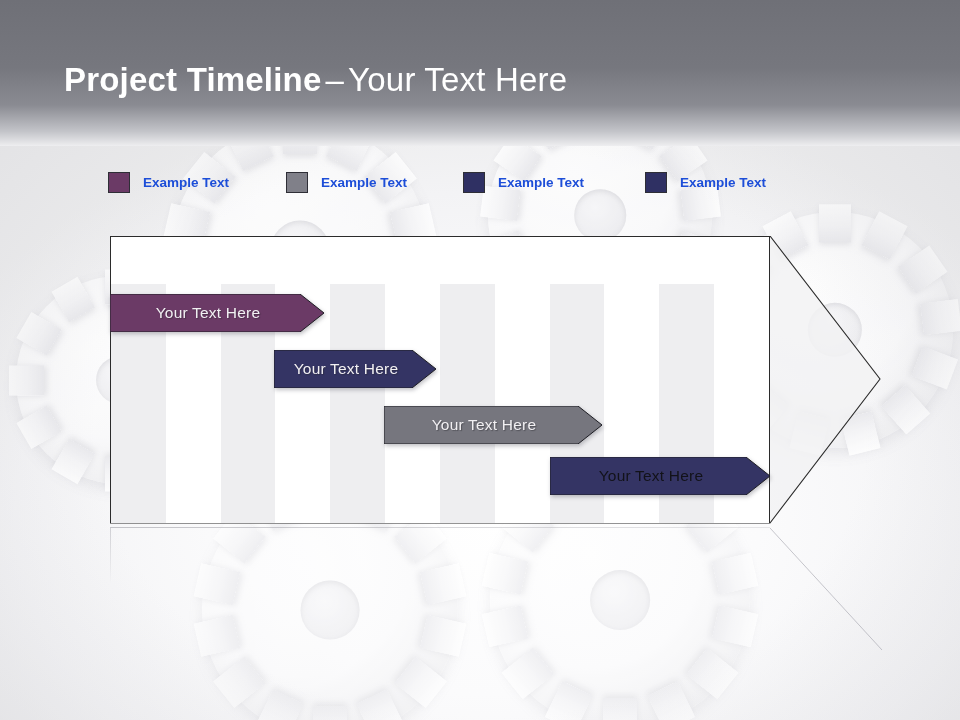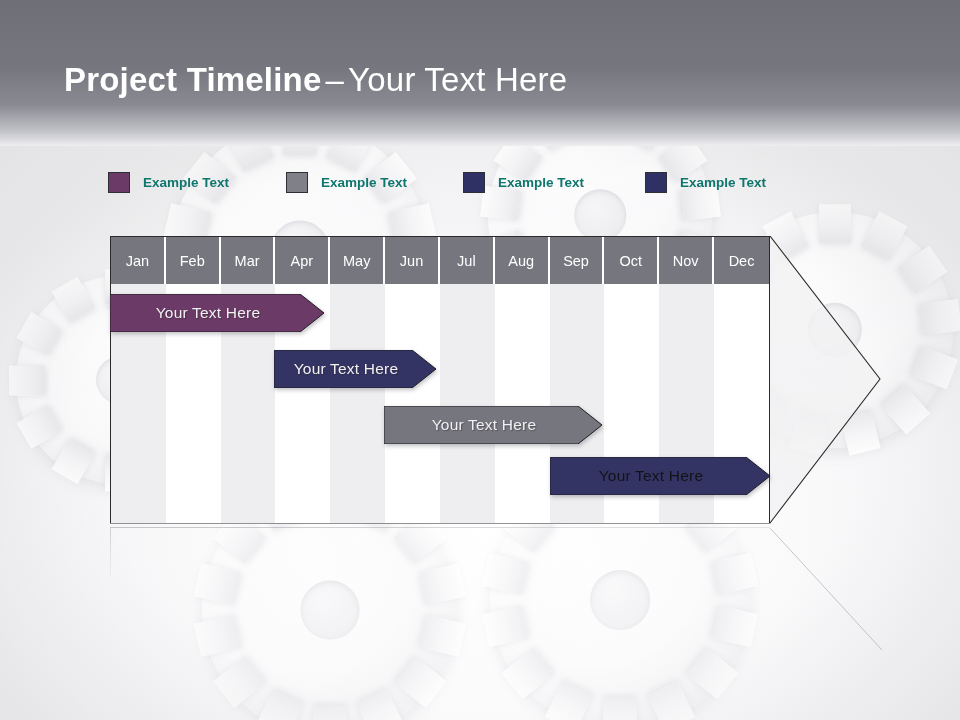--- a/index.html
+++ b/index.html
@@ -94,21 +94,21 @@
   }
   .legend-swatch {
     width: 20px;
     height: 19px;
     border: 1px solid #2e2e36;
   }
   .legend-label {
     margin-left: 13px;
     font-size: 13.5px;
     font-weight: bold;
-    color: #0f766e;
+    color: #1d4ed8;
     white-space: nowrap;
   }
 
   
   .big-arrow {
     position: absolute;
     left: 110px;
     top: 236px;
     width: 772px;
     height: 288px;
@@ -347,34 +347,20 @@
         <span class="legend-swatch" style="background: rgb(47, 48, 99);"></span>
         <span class="legend-label">Example Text</span>
       </div>
     </div>
 
   <svg class="big-arrow" viewBox="0 0 772 288">
     <polygon points="0,0 660,0 770,143 660,287 0,287" fill="#f1f1f3" fill-opacity="0.82" stroke="#2b2b2b" stroke-width="1.1"></polygon>
   </svg>
 
   <div class="grid">
-    <div class="head-row" id="head-row">
-        <div class="head-cell">Jan</div>
-        <div class="head-cell">Feb</div>
-        <div class="head-cell">Mar</div>
-        <div class="head-cell">Apr</div>
-        <div class="head-cell">May</div>
-        <div class="head-cell">Jun</div>
-        <div class="head-cell">Jul</div>
-        <div class="head-cell">Aug</div>
-        <div class="head-cell">Sep</div>
-        <div class="head-cell">Oct</div>
-        <div class="head-cell">Nov</div>
-        <div class="head-cell">Dec</div>
-      </div>
     <div class="body-row" id="body-row">
         <div class="body-cell odd"></div>
         <div class="body-cell even"></div>
         <div class="body-cell odd"></div>
         <div class="body-cell even"></div>
         <div class="body-cell odd"></div>
         <div class="body-cell even"></div>
         <div class="body-cell odd"></div>
         <div class="body-cell even"></div>
         <div class="body-cell odd"></div>

